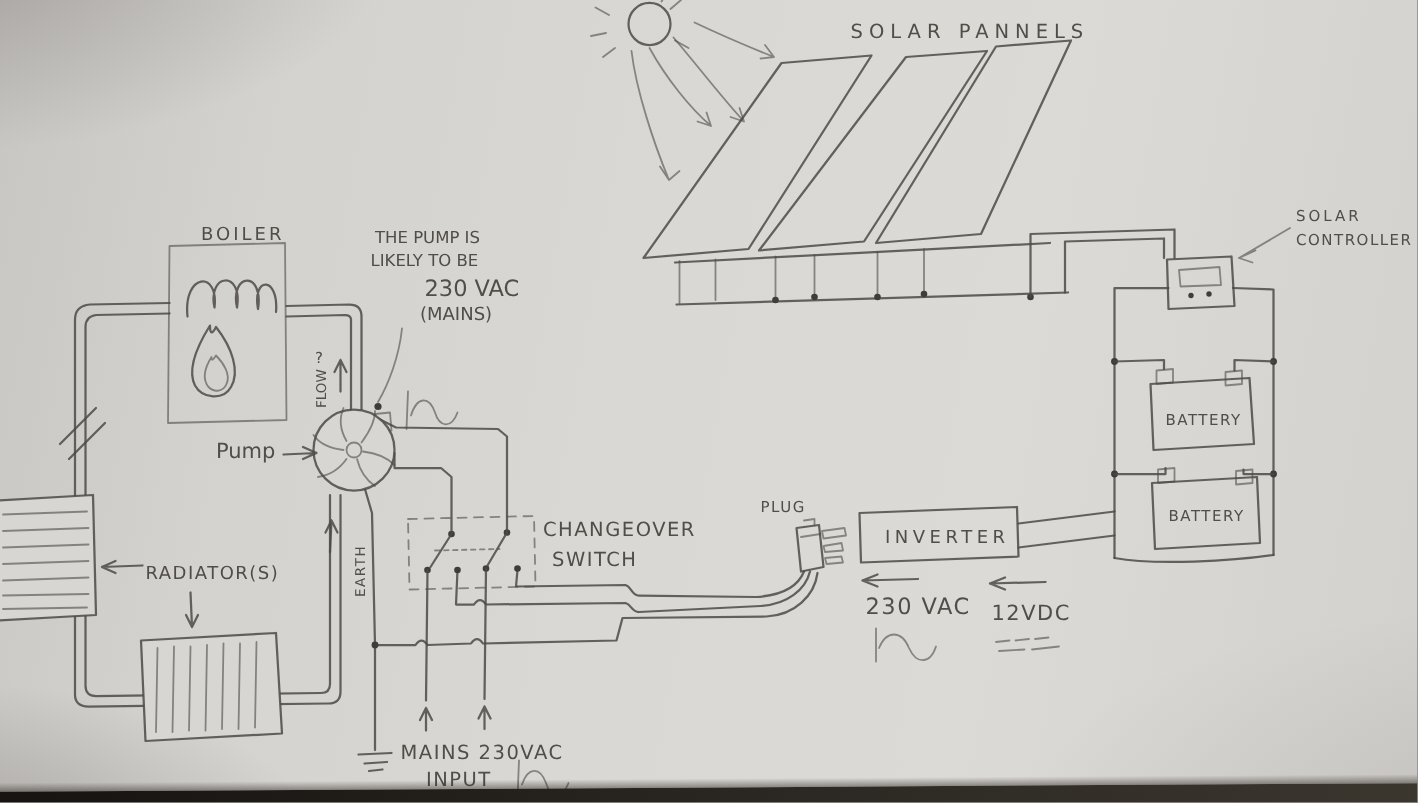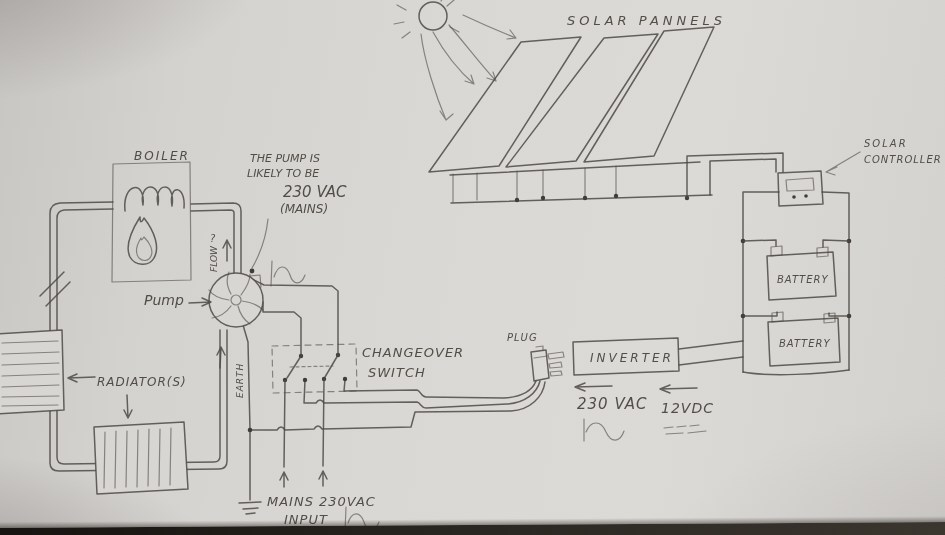--- a/index.html
+++ b/index.html
@@ -4,21 +4,20 @@
 <style>
   html,body{margin:0;padding:0;background:#888;}
   .paper{
     position:relative;width:945px;height:535px;overflow:hidden;
     background:
       radial-gradient(55% 45% at -5% -8%, rgba(70,64,58,.30), rgba(70,64,58,0) 60%),
       radial-gradient(45% 35% at -4% 106%, rgba(60,54,48,.28), rgba(60,54,48,0) 60%),
       radial-gradient(60% 50% at 106% 106%, rgba(90,84,76,.14), rgba(90,84,76,0) 60%),
       linear-gradient(100deg,#c8c6c3 0%,#d4d2cf 18%,#dad8d5 45%,#dcdad7 70%,#d3d1ce 100%);
     font-family:"DejaVu Sans",sans-serif;
-    font-style:italic;
   }
   .table-edge{position:absolute;left:-5px;right:-5px;bottom:-4px;height:14px;
     background:linear-gradient(90deg,#161310,#2b2722 55%,#3b372f);
     transform:rotate(-0.35deg);}
   .table-edge::before{content:"";position:absolute;left:0;right:0;top:-6px;height:6px;
     background:linear-gradient(to top, rgba(40,35,30,.45), rgba(40,35,30,0));}
   svg{position:absolute;left:0;top:0;}
   .ln{fill:none;stroke:#4e4a45;stroke-opacity:.85;stroke-width:1.5;stroke-linecap:round;stroke-linejoin:round;}
   .lt{fill:none;stroke:#4e4a45;stroke-opacity:.6;stroke-width:1.2;stroke-linecap:round;stroke-linejoin:round;}
   .pp{fill:#d8d6d3;stroke:#4e4a45;stroke-opacity:.85;stroke-width:1.5;stroke-linejoin:round;}

